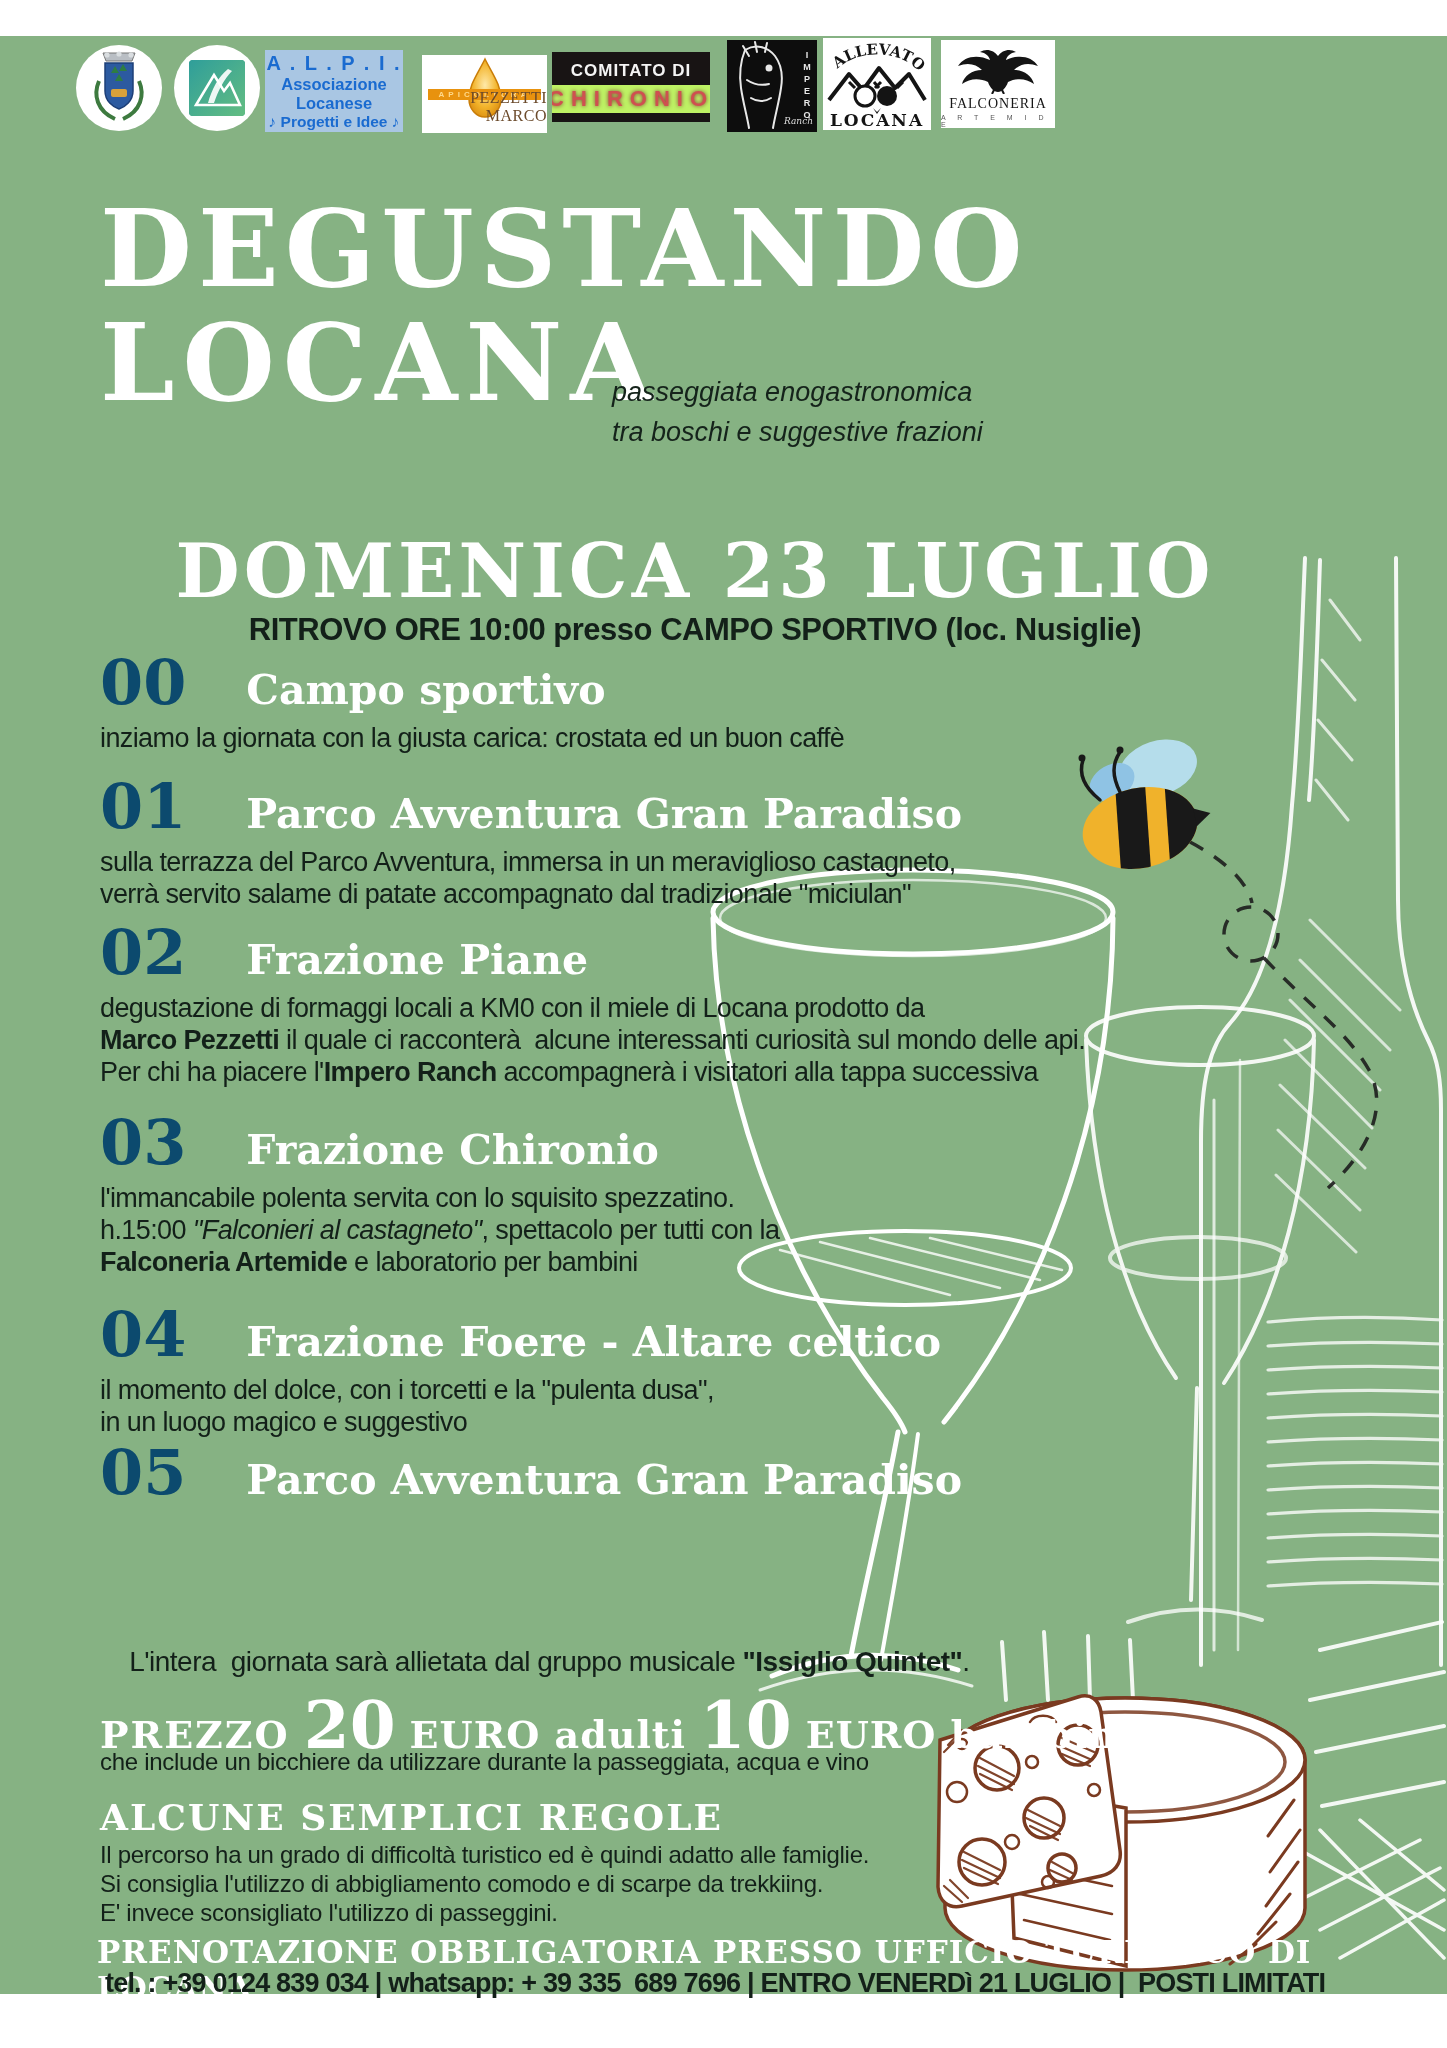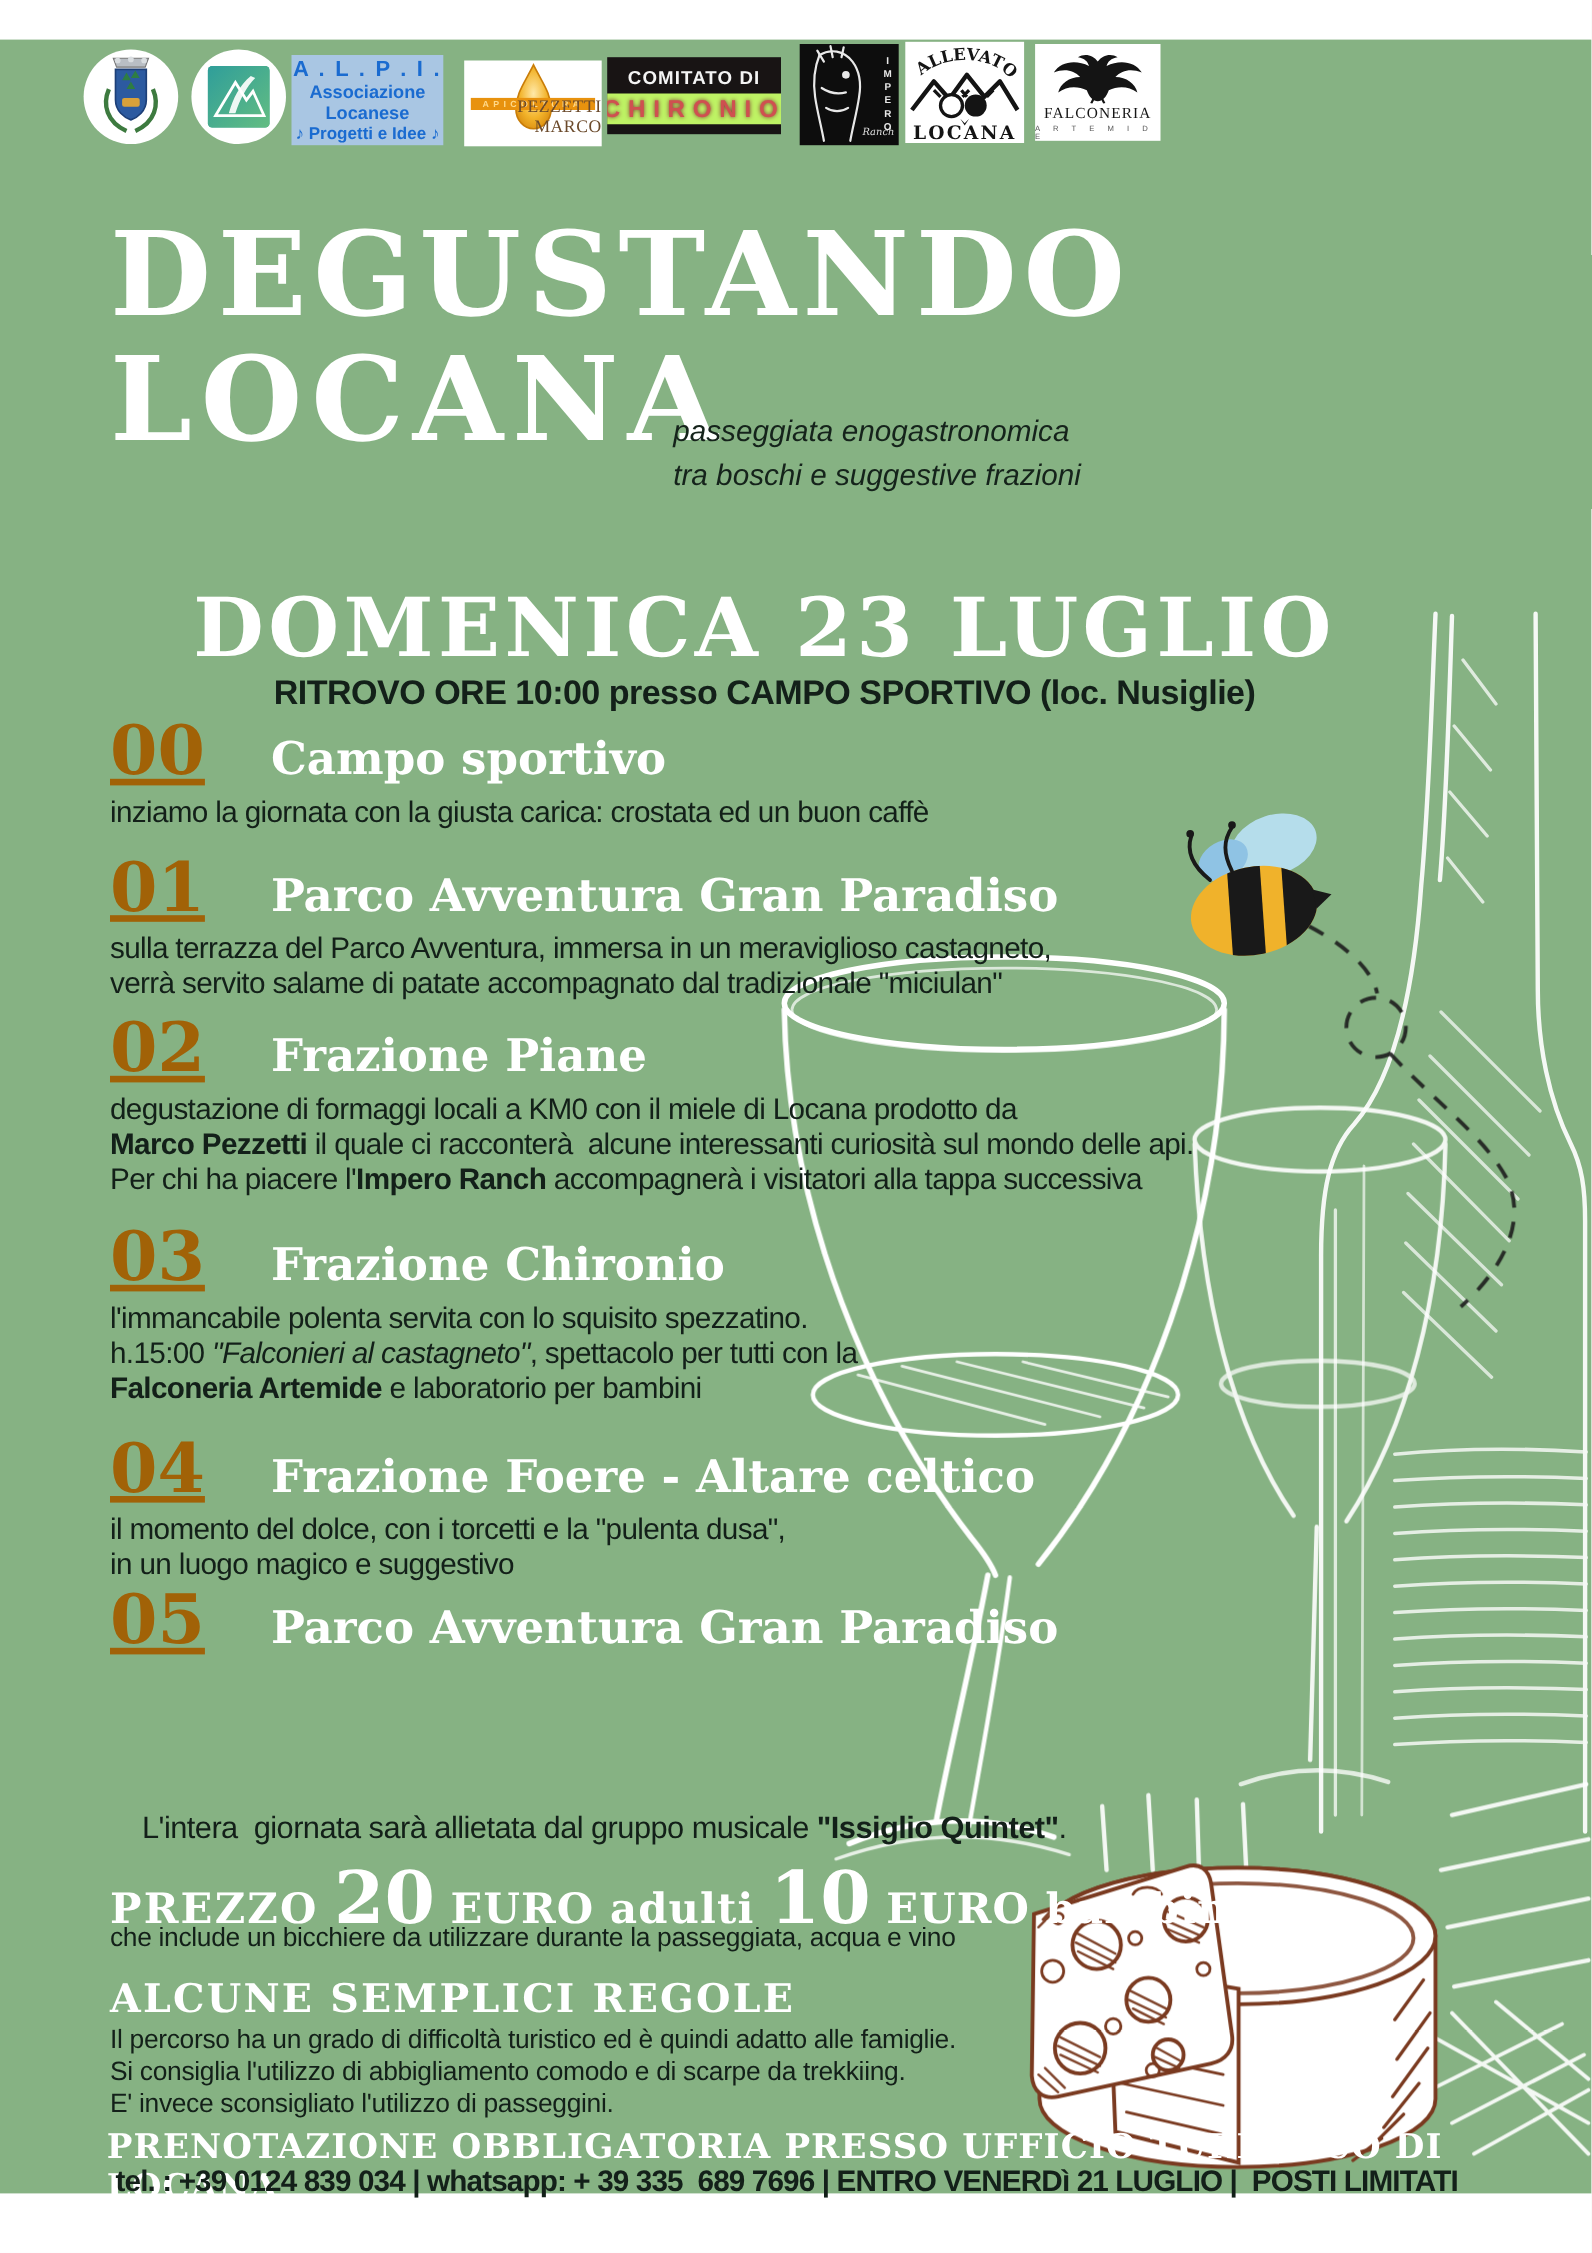--- a/index.html
+++ b/index.html
@@ -40,21 +40,21 @@
   .hand{font-family:"DejaVu Serif",serif;font-weight:bold;color:#ffffff;}
   .title1{font-size:106px;line-height:1;letter-spacing:6px;}
   .title2{font-size:106px;line-height:1;letter-spacing:8px;}
   .subtitle{font-style:italic;color:#15231b;font-size:27px;line-height:40px;font-weight:500;}
   .date-title{font-size:74px;letter-spacing:4px;text-align:center;width:1100px;left:145px;}
   .ritrovo{color:#132019;font-weight:bold;font-size:31px;letter-spacing:-0.5px;text-align:center;width:1100px;left:145px;white-space:pre;}
 
   
   .stop{position:absolute;left:100px;width:1240px;}
   .stop-head{display:flex;align-items:flex-end;height:66px;}
-  .stop-num{font-family:"DejaVu Serif",serif;font-weight:bold;color:#a16207;font-size:62px;line-height:62px;text-decoration:underline;}
+  .stop-num{font-family:"DejaVu Serif",serif;font-weight:bold;color:#0c4a6e;font-size:62px;line-height:62px;}
   .stop-title{font-family:"DejaVu Serif",serif;font-weight:bold;color:#ffffff;font-size:41px;line-height:48px;margin-left:60px;}
   .stop-desc{margin-top:8px;color:#132019;font-size:27px;line-height:32px;letter-spacing:-0.6px;}
   .dline{white-space:pre;}
   .b{font-weight:bold;}
   .i{font-style:italic;}
 
   .band-note{color:#132019;font-size:28px;letter-spacing:-0.5px;white-space:pre;}
 
   
   .price-line{display:flex;align-items:baseline;color:#fff;font-family:"DejaVu Serif",serif;font-weight:bold;}

